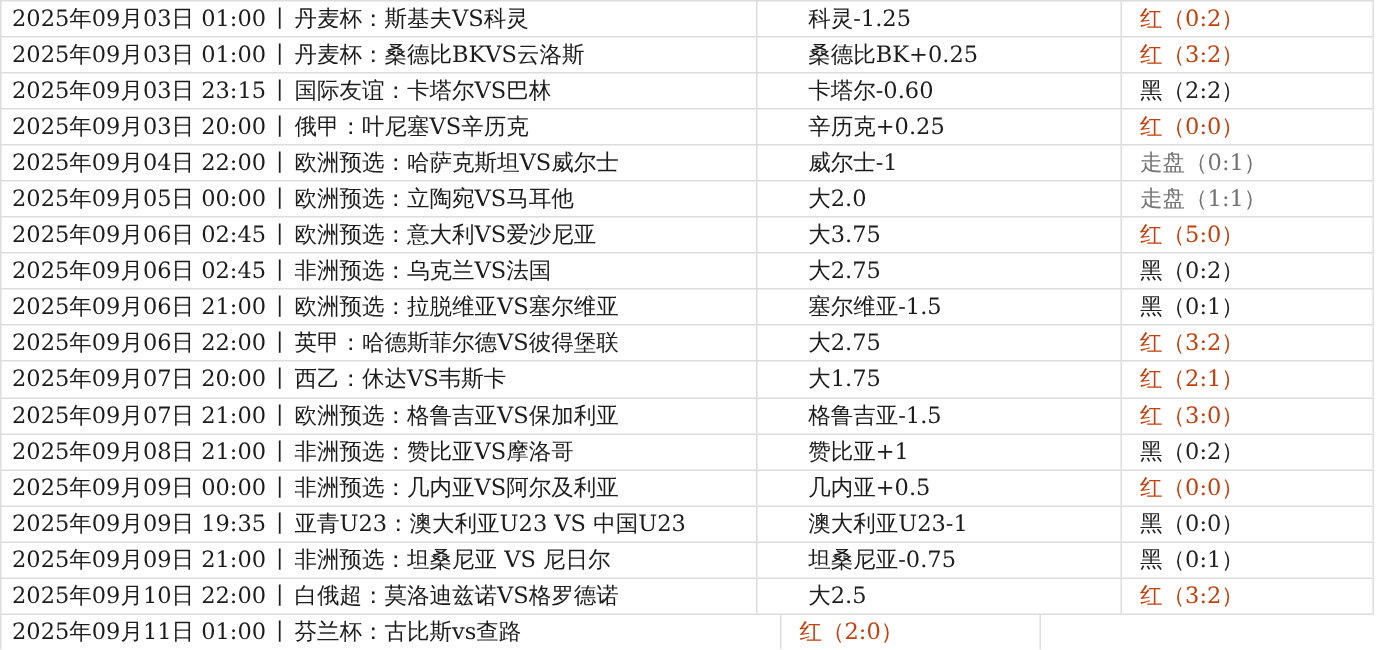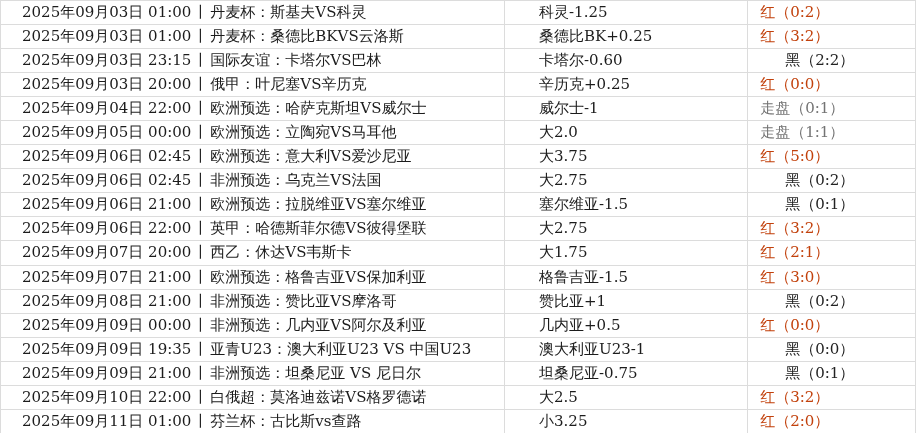--- a/index.html
+++ b/index.html
@@ -29,26 +29,26 @@
     white-space: nowrap;
   }
   .cell {
     height: 100%;
     box-sizing: border-box;
     display: flex;
     align-items: center;
     border-right: 1px solid #dcdcdc;
     overflow: hidden;
   }
-  .c1 { width: 520px; padding-left: 21px; }
+  .c1 { width: 520px; padding-left: 7px; }
   .c2 { width: 222px; padding-left: 6px; margin-left: 28px; }
   .c3 { width: 173px; padding-left: 12px; }
   .sep { padding: 0 2px; }
   .result-red   { color: #c2410c; }
-  .result-black { color: #222222; margin-left: 25px; }
+  .result-black { color: #222222; }
   .result-blue  { color: #737373; }
 </style>
 </head>
 <body>
 
 <div class="table-wrap">
   <div class="row">
     <div class="cell c1">
       <span>2025年09月03日 01:00</span>
       <span class="sep">丨</span>
@@ -285,20 +285,17 @@
       <span class="result-red">红（3:2）</span>
     </div>
   </div>
 
   <div class="row">
     <div class="cell c1">
       <span>2025年09月11日 01:00</span>
       <span class="sep">丨</span>
       <span>芬兰杯：古比斯vs查路</span>
     </div>
-    <div class="cell c2">
-      <span>小3.25</span>
-    </div>
     <div class="cell c3">
       <span class="result-red">红（2:0）</span>
     </div>
   </div>
 </div>
 
 </body></html>

